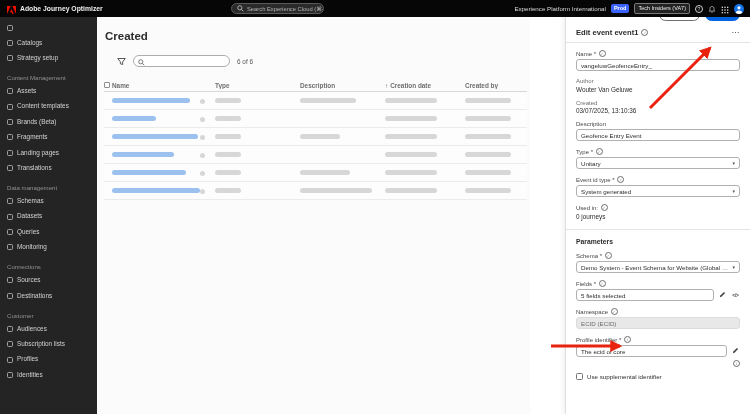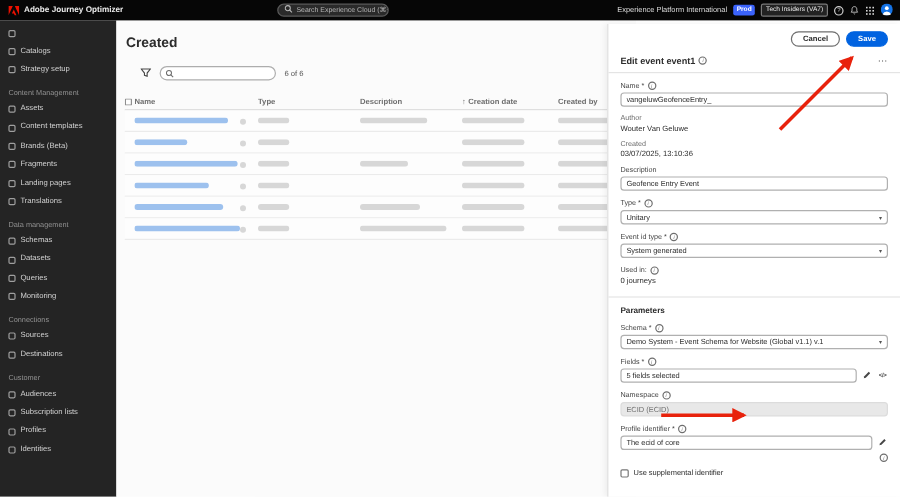--- a/index.html
+++ b/index.html
@@ -43,21 +43,21 @@
   .c-date { width:80px; gap:2px; }
   .c-author { flex:1; }
   .cb { width:6px; height:6px; border:1px solid #8f8f8f; border-radius:1px; background:#fff; cursor:pointer; }
   .sort { color:#6e6e6e; font-size:6.4px; }
   .trow { position:relative; display:flex; align-items:center; height:18px; border-bottom:1px solid #ebebeb; background:#fdfdfd; cursor:pointer; }
   .blob { height:5px; border-radius:2.5px; background:#d7d7d7; filter:blur(.5px); flex:0 0 auto; }
   .blob.blue { background:#9dc1ee; }
   .rowdot { position:absolute; left:96px; top:6.5px; width:5px; height:5px; border-radius:50%; background:#d7d7d7; filter:blur(.5px); }
 
   
-  .panel { position:absolute; top:20px; right:0; bottom:0; width:244px; background:#fff; border-left:1px solid #dedede; box-shadow:-2px 0 5px rgba(0,0,0,.06); padding:6px 10px 0; z-index:5; font-size:6.4px; color:#2c2c2c; }
+  .panel { position:absolute; top:2px; right:0; bottom:0; width:185px; background:#fff; border-left:1px solid #dedede; box-shadow:-2px 0 5px rgba(0,0,0,.06); padding:6px 10px 0; z-index:5; font-size:6.4px; color:#2c2c2c; }
   .panel-actions { display:flex; justify-content:flex-end; gap:5px; }
   .btn { height:13px; display:inline-flex; align-items:center; padding:0 9px; border-radius:7px; font-size:6.4px; font-weight:700; font-family:inherit; border:1px solid transparent; cursor:pointer; }
   .btn-cancel { background:#fff; border-color:#6e6e6e; color:#2c2c2c; }
   .btn-save { background:#0163e0; border-color:#0163e0; color:#fff; }
   .title-row { display:flex; align-items:center; gap:3px; margin:7px -10px 0; padding:0 10px 5px; border-bottom:1px solid #e4e4e4; }
   .panel-title { font-size:7.6px; font-weight:700; color:#2c2c2c; }
   .idot { width:7px; height:7px; border:1px solid #6e6e6e; border-radius:50%; font-size:4.2px; color:#6e6e6e; display:inline-flex; align-items:center; justify-content:center; flex:0 0 auto; font-style:italic; cursor:pointer; }
   .more { margin-left:auto; color:#464646; font-size:8px; letter-spacing:.5px; cursor:pointer; }
   .field { margin-top:7px; }
   .flabel { display:flex; align-items:center; gap:2.5px; font-size:6px; color:#464646; margin-bottom:2px; }

